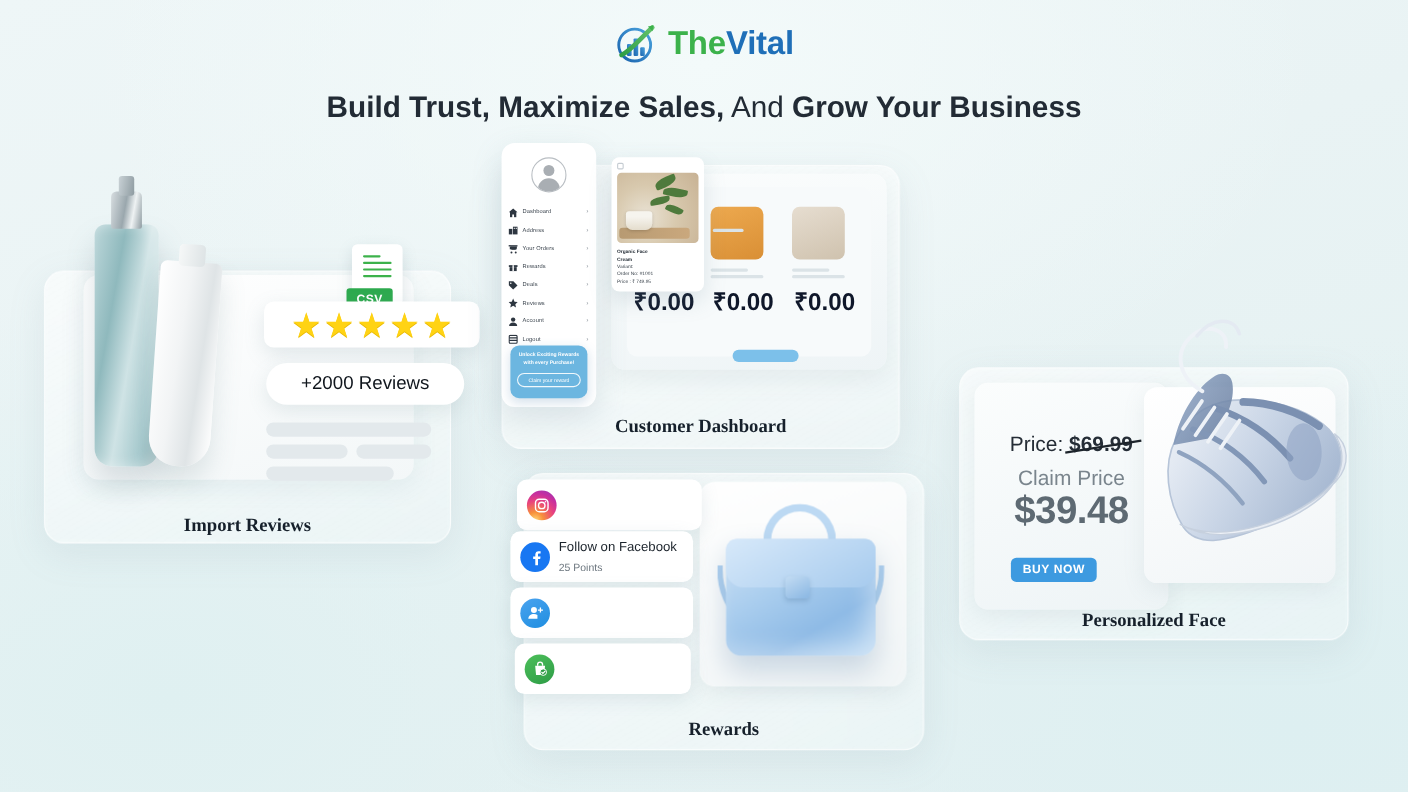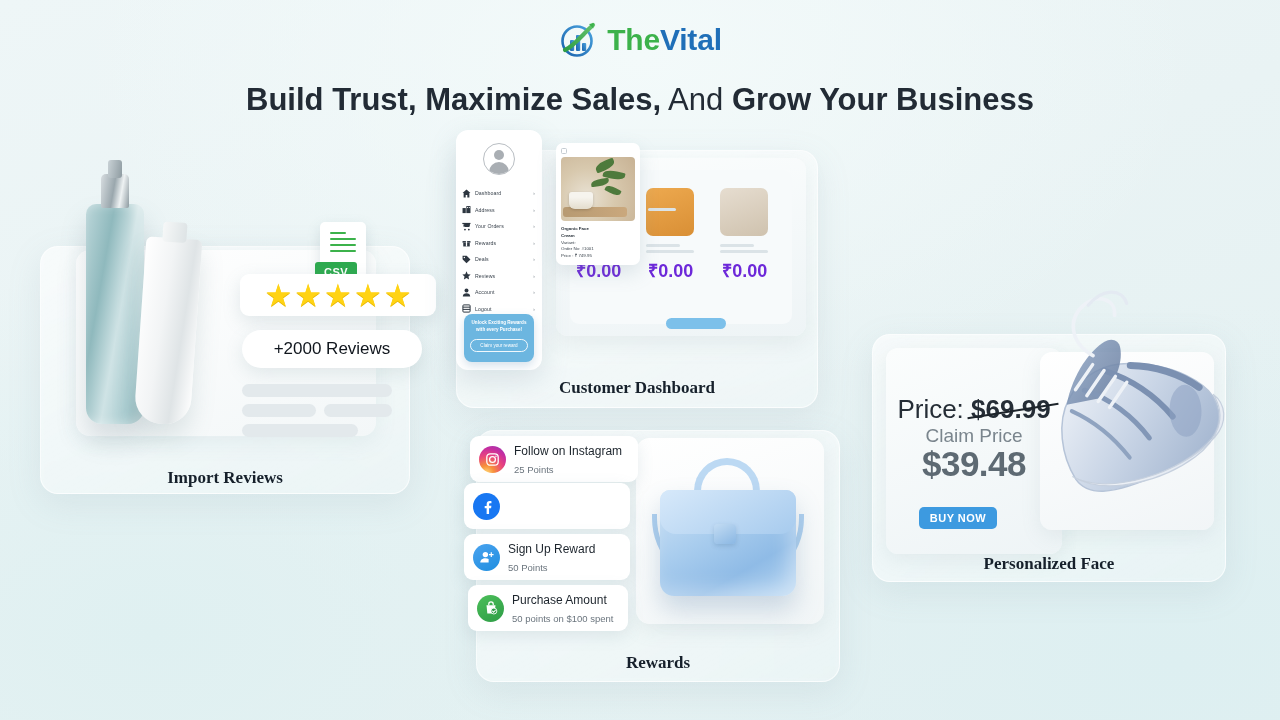--- a/index.html
+++ b/index.html
@@ -21,21 +21,21 @@
     position: absolute; left: 0; right: 0; top: 20px;
     display: flex; align-items: center; justify-content: center; gap: 9px;
   }
   .brand-mark { width: 40px; height: 40px; position: relative; }
   .brand-text { font-size: 30px; font-weight: 700; letter-spacing: -0.2px; }
   .brand-the { color: #3cb24b; }
   .brand-vital { color: #1f6fb8; }
 
   .headline {
     position: absolute; left: 0; right: 0; top: 82px;
-    text-align: center; font-size: 31px; line-height: 1.15;
+    text-align: center; font-size: 27px; line-height: 1.15;
     color: #222b35; white-space: nowrap;
   }
   .hl-b { font-weight: 700; }
   .hl-l { font-weight: 400; }
 
   
   .panel {
     position: absolute;
     background: linear-gradient(150deg, rgba(255,255,255,0.62), rgba(255,255,255,0.30));
     border: 1px solid rgba(255,255,255,0.65);
@@ -122,21 +122,21 @@
     background: linear-gradient(170deg,#fbfdfd,#eef4f6);
     border-radius:12px; box-shadow: 0 8px 22px rgba(120,145,160,0.12);
     overflow:hidden; filter: blur(0.6px);
   }
   .dash-inner { position:absolute; left:14px; top:12px; right:14px; bottom:12px;
     background:#f7fafb; border-radius:9px; }
   .thumb { position:absolute; width:48px; height:48px; border-radius:7px; }
   .thumb-t { position:absolute; width:48px; }
   .thumb-t i { display:block; height:3px; background:#dbe3e7; border-radius:2px; margin-bottom:3px; }
   .thumb-t i:first-child { width:70%; }
-  .big-blur { position:absolute; font-size:18px; color:#6d28d9; font-weight:700; }
+  .big-blur { position:absolute; font-size:22px; color:#0f172a; font-weight:700; }
   .dash-btn {
     position:absolute; left:96px; top:148px; width:60px; height:11px;
     background:#7cc0ea; border-radius:6px;
   }
   .sidebar {
     position:absolute; left:456px; top:130px; width:86px; height:240px;
     background:#fff; border-radius:12px; box-shadow: 0 10px 28px rgba(110,140,155,0.20);
     overflow:hidden;
   }
   .avatar {
@@ -255,21 +255,21 @@
     background: linear-gradient(160deg,#fbfdfd,#eef4f6);
     border-radius:12px; box-shadow: 0 6px 20px rgba(120,145,160,0.12);
   }
   .shoe-card {
     position:absolute; left:1040px; top:352px; width:174px; height:178px;
     background: linear-gradient(160deg,#ffffff,#f1f5f7);
     border-radius:12px; box-shadow: 0 6px 20px rgba(120,145,160,0.12);
   }
   .price-row {
     position:absolute; left:886px; top:394px; width:176px;
-    text-align:center; font-size:26px; color:#252d36;
+    text-align:center; font-size:19px; color:#252d36;
   }
   .price-old { position:relative; font-weight:700; }
   .price-old::after {
     content:""; position:absolute; left:-4px; right:-8px; top:52%;
     height:2px; background:#1d242b; transform: rotate(-9deg);
   }
   .deal-label {
     position:absolute; left:886px; top:425px; width:176px;
     text-align:center; font-size:19px; color:#7a858d;
   }
@@ -515,60 +515,52 @@
 </div>
 
 <div class="rw-item" id="rw0">
   <span class="rw-ico ico-ig">
     <svg width="15" height="15" viewBox="0 0 20 20" fill="none" stroke="#fff" stroke-width="1.7">
       <rect x="2.4" y="2.4" width="15.2" height="15.2" rx="4.6"></rect>
       <circle cx="10" cy="10" r="3.9"></circle>
         <circle cx="14.6" cy="5.5" r="1" fill="#fff" stroke="none"></circle>
     </svg>
   </span>
-  <span class="rw-txt">
-    <span class="rw-title">Follow on Instagram</span>
-    <span class="rw-sub">25 Points</span>
-  </span>
 </div>
 
 <div class="rw-item" id="rw1">
   <span class="rw-ico ico-fb">
     <svg width="16" height="16" viewBox="0 0 20 20" fill="#fff">
         <path d="M12.6 20v-7.3h2.5l.4-2.9h-2.9V8c0-.84.24-1.4 1.44-1.4h1.54V4c-.27-.04-1.18-.12-2.25-.12-2.23 0-3.75 1.36-3.75 3.85v2.15H7.1v2.9h2.43V20Z"></path>
       </svg>
+  </span>
+  <span class="rw-txt">
+    <span class="rw-title">Follow on Facebook</span>
+    <span class="rw-sub">25 Points</span>
   </span>
 </div>
 
 <div class="rw-item" id="rw2">
   <span class="rw-ico ico-su">
     <svg width="16" height="16" viewBox="0 0 20 20" fill="#fff">
       <circle cx="8" cy="7" r="3.4"></circle>
         <path d="M1.6 17c0-3.5 2.9-5.4 6.4-5.4 1.5 0 2.9.35 4 1V17Z"></path>
       <path d="M14.6 4.2h1.5v2.1h2.1v1.5h-2.1v2.1h-1.5V7.8h-2.1V6.3h2.1Z"></path>
     </svg>
   </span>
-  <span class="rw-txt">
-    <span class="rw-title">Sign Up Reward</span>
-    <span class="rw-sub">50 Points</span>
-  </span>
 </div>
 
 <div class="rw-item" id="rw3">
   <span class="rw-ico ico-pa">
     <svg width="16" height="16" viewBox="0 0 20 20" fill="#fff">
       <path d="M4.4 6.6h11.2l-1 10.4H5.4Z"></path>
       <path d="M7.2 6.6V5.2a2.8 2.8 0 0 1 5.6 0v1.4" fill="none" stroke="#fff" stroke-width="1.5"></path>
       <circle cx="13.6" cy="13.8" r="3.7" fill="#2e9c46" stroke="#fff" stroke-width="1.1"></circle>
       <path d="M11.9 13.9l1.3 1.3 2.3-2.4" fill="none" stroke="#fff" stroke-width="1.3" stroke-linecap="round"></path>
     </svg>
-  </span>
-  <span class="rw-txt">
-    <span class="rw-title">Purchase Amount</span>
-    <span class="rw-sub">50 points on $100 spent</span>
   </span>
 </div>
 <div class="caption" id="cap-rewards">Rewards</div>
 
 <div class="panel" id="p-deals"></div>
 <div class="deal-card"></div>
 <div class="shoe-card"></div>
 
 <div class="price-row">
   <span>Price:</span>

